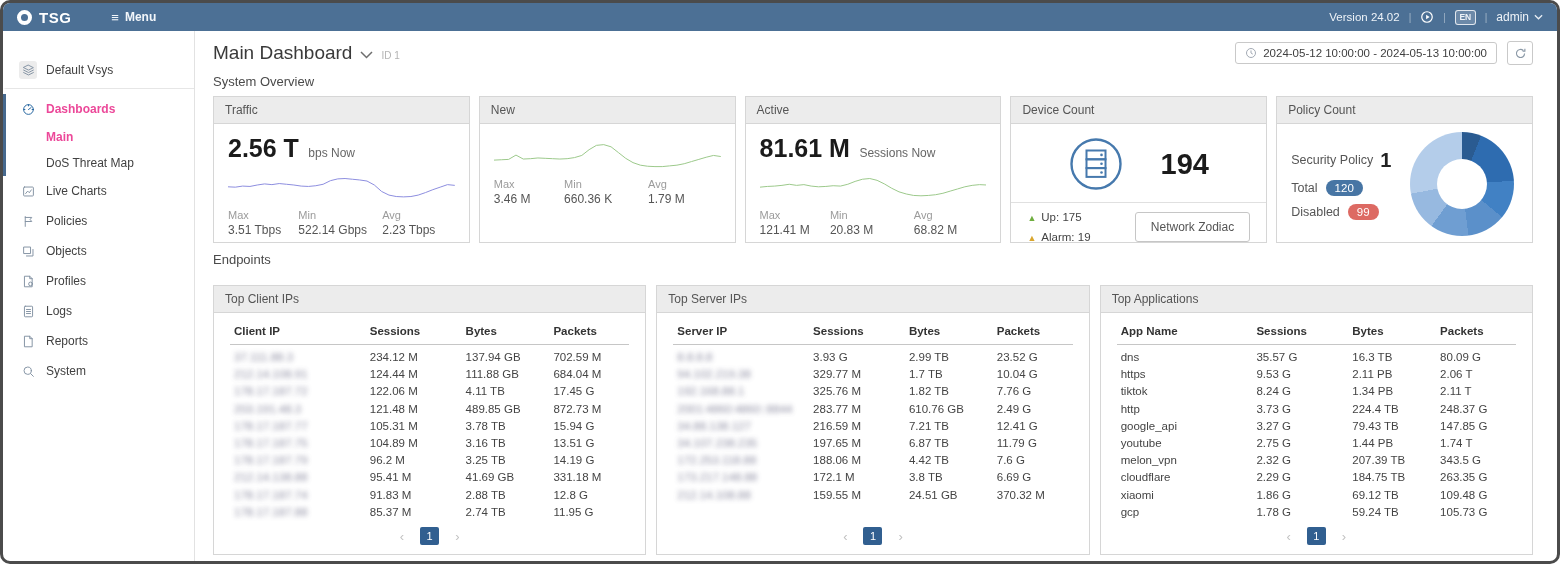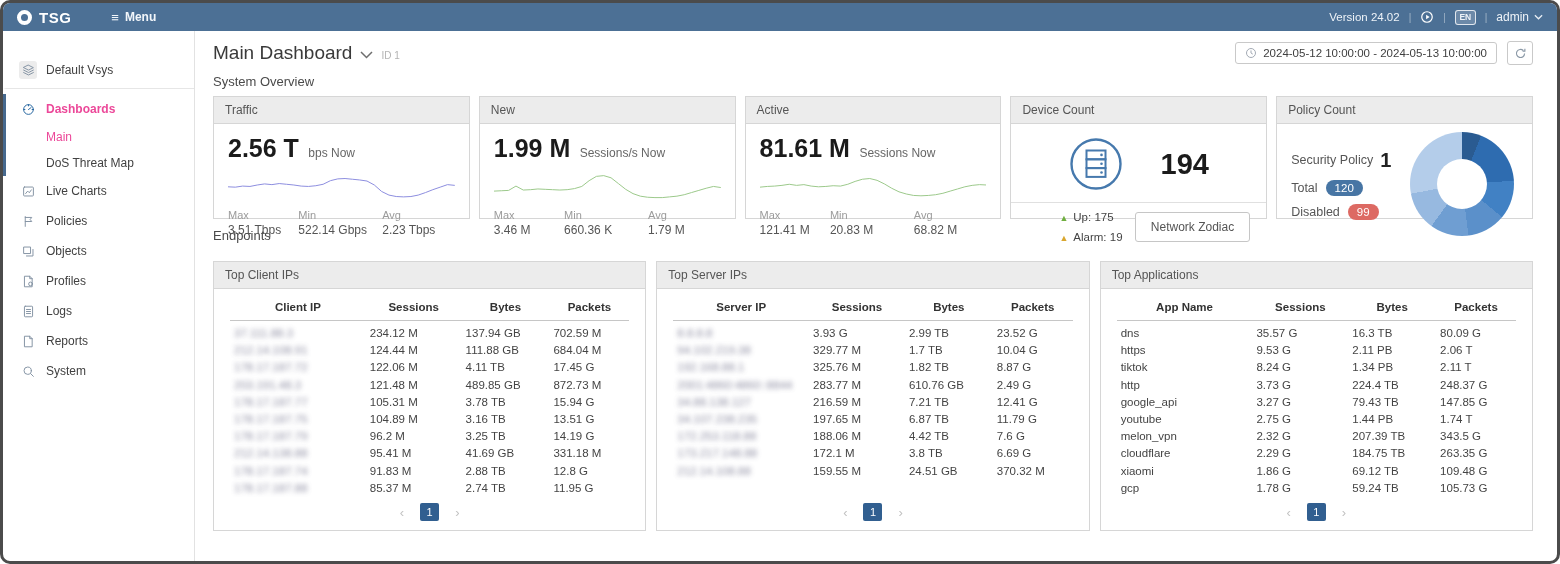--- a/index.html
+++ b/index.html
@@ -57,40 +57,40 @@
                 color:#3e3e3e; cursor:pointer; }
   .date-range svg { width:12px; height:12px; }
   .refresh { width:26px; height:24px; border:1px solid #c9c9c9; border-radius:3px;
              background:#fff; display:flex; align-items:center; justify-content:center; cursor:pointer; }
   .refresh svg { width:13px; height:13px; }
 
   .section-label { font-size:13px; color:#4a4a4a; margin:9px 0 7px; }
 
   
   .cards-row { display:flex; gap:9px; }
-  .card { flex:1 1 0; height:123px; border:1px solid #d6d6d6; background:#fff;
+  .card { flex:1 1 0; height:147px; border:1px solid #d6d6d6; background:#fff;
           display:flex; flex-direction:column; }
   .card-header { background:#ececec; border-bottom:1px solid #d6d6d6; font-size:12px;
                  color:#555; padding:6px 11px; flex-shrink:0; }
   .card-body { flex:1; padding:8px 14px 8px; position:relative; }
   .big-row { margin-top:2px; white-space:nowrap; }
   .big { font-size:25px; font-weight:bold; color:#1b1b1b; }
   .unit { font-size:12px; color:#666; margin-left:5px; }
   .spark { display:block; width:100%; height:38px; margin:3px 0 5px; }
   .stats { display:flex; }
   .stat:nth-child(1){ width:31%; } .stat:nth-child(2){ width:37%; } .stat:nth-child(3){ flex:1; }
   .sl { font-size:11px; color:#9b9b9b; margin-bottom:2px; }
   .sv { font-size:12px; color:#555; }
 
   .device-top { display:flex; align-items:center; justify-content:center; gap:38px; height:72px; }
   .device-top svg { width:54px; height:54px; }
   .device-count { font-size:29px; font-weight:bold; color:#1b1b1b; }
   .device-bottom { border-top:1px solid #e0e0e0; margin:2px -14px 0; padding:8px 16px 0 16px;
                    display:flex; justify-content:space-between; align-items:center; }
-  .alarm-rows { display:flex; flex-direction:column; gap:8px; font-size:11.5px; color:#444;margin-left:32px; }
+  .alarm-rows { display:flex; flex-direction:column; gap:8px; font-size:11.5px; color:#444; }
   .tri { font-size:9px; margin-right:5px; }
   .zodiac-btn { border:1px solid #c6c6c6; border-radius:3px; background:#fff; color:#555;
                 font-size:12px; padding:7px 15px; cursor:pointer;
                 font-family:"Liberation Sans","DejaVu Sans",sans-serif; }
 
   .policy-body { display:flex; align-items:center; }
   .policy-left { flex:1; display:flex; flex-direction:column; gap:8px; }
   .policy-row { display:flex; align-items:center; font-size:12.5px; color:#555; }
   .policy-big { font-size:20px; font-weight:bold; color:#222; margin-left:7px; }
   .pill { color:#fff; font-size:11.5px; border-radius:10px; padding:2px 9px; margin-left:8px; }
@@ -98,21 +98,21 @@
            margin-right:4px; }
   .donut .hole { position:absolute; left:26%; top:26%; right:26%; bottom:26%;
                  background:#fff; border-radius:50%; }
 
   
   .tables-row { display:flex; gap:10px; margin-top:18px; }
   .table-card { flex:1 1 0; border:1px solid #d6d6d6; background:#fff; display:flex;
                 flex-direction:column; height:270px; }
   .tbl-body { flex:1; padding:4px 16px 0; }
   table { width:100%; border-collapse:collapse; table-layout:fixed; }
-  th { text-align:center; font-size:11.5px; color:#333; padding:8px 4px 7px; font-weight:bold; }
+  th { text-align:left; font-size:11.5px; color:#333; padding:8px 4px 7px; font-weight:bold; }
   thead tr { border-bottom:1px solid #c6c6c6; }
   td { font-size:11.5px; color:#444; padding:2.6px 4px; overflow:hidden; white-space:nowrap; }
   tbody tr:first-child td { padding-top:6px; }
   .blur { filter:blur(2.6px); color:#70708a; opacity:.8; }
   .pgn { display:flex; align-items:center; justify-content:center; gap:16px; margin:4px 0 9px; }
   .pg-arrow { color:#c2c2c2; font-size:13px; cursor:pointer; line-height:1; }
   .pg-page { width:19px; height:18px; background:#315f90; color:#fff; font-size:11px;
              border-radius:2px; display:flex; align-items:center; justify-content:center; cursor:pointer; }
 </style>
 </head>
@@ -164,21 +164,21 @@
           <span class="side-icon">
             <svg viewBox="0 0 16 16">
               <circle cx="8" cy="8" r="6"></circle>
               <path d="M8 8l3.2-2.4"></path>
               <path d="M8 2v1.6M14 8h-1.6M2 8h1.6"></path>
             </svg>
           </span>
           <span style="font-weight: 700;">Dashboards</span>
         </div>
         <div class="side-item sub active accent">
-          <span style="font-weight: 400;">Main</span>
+          <span style="font-weight: 700;">Main</span>
         </div>
         <div class="side-item sub accent">
           <span>DoS Threat Map</span>
         </div>
         <div class="side-item">
           <span class="side-icon">
             <svg viewBox="0 0 16 16">
               <rect x="2" y="2.5" width="12" height="11" rx="1"></rect>
               <path d="M4.5 10.5l2.5-3 2 2 2.5-3.5"></path>
             </svg>
@@ -298,24 +298,20 @@
                   <div class="sl">Avg</div>
                   <div class="sv">2.23 Tbps</div>
                 </div>
             </div>
           </div>
         </div>
 
         <div class="card">
           <div class="card-header">New</div>
           <div class="card-body">
-            <div class="big-row">
-              <span class="big">1.99 M</span>
-              <span class="unit">Sessions/s Now</span>
-            </div>
             <svg class="spark" viewBox="0 0 100 38" preserveAspectRatio="none">
                 <polyline points="0.00,25.12 3.23,24.76 6.45,24.40 9.68,20.08 12.90,24.04 16.13,23.68 19.35,22.96 22.58,23.32 25.81,23.68 29.03,24.04 32.26,23.68 35.48,22.60 38.71,20.44 41.94,14.68 45.16,10.36 48.39,9.64 51.61,11.80 54.84,17.56 58.06,23.32 61.29,27.64 64.52,30.16 67.74,31.24 70.97,31.60 74.19,31.60 77.42,30.88 80.65,30.16 83.87,28.72 87.10,26.56 90.32,24.40 93.55,22.24 96.77,20.44 100.00,21.52" fill="none" stroke="#9cc98b" stroke-width="1" vector-effect="non-scaling-stroke"></polyline>
               </svg>
             <div class="stats">
               <div class="stat">
                   <div class="sl">Max</div>
                   <div class="sv">3.46 M</div>
                 </div>
               <div class="stat">
                   <div class="sl">Min</div>
@@ -517,21 +513,21 @@
                   <tr>
                     <td class="blur">94.102.219.38</td>
                     <td>329.77 M</td>
                     <td>1.7 TB</td>
                     <td>10.04 G</td>
                   </tr>
                   <tr>
                     <td class="blur">192.168.88.1</td>
                     <td>325.76 M</td>
                     <td>1.82 TB</td>
-                    <td>8.87 G</td>
+                    <td>7.76 G</td>
                   </tr>
                   <tr>
                     <td class="blur">2001:4860:4860::8844</td>
                     <td>283.77 M</td>
                     <td>610.76 GB</td>
                     <td>2.49 G</td>
                   </tr>
                   <tr>
                     <td class="blur">34.88.138.127</td>
                     <td>216.59 M</td>

